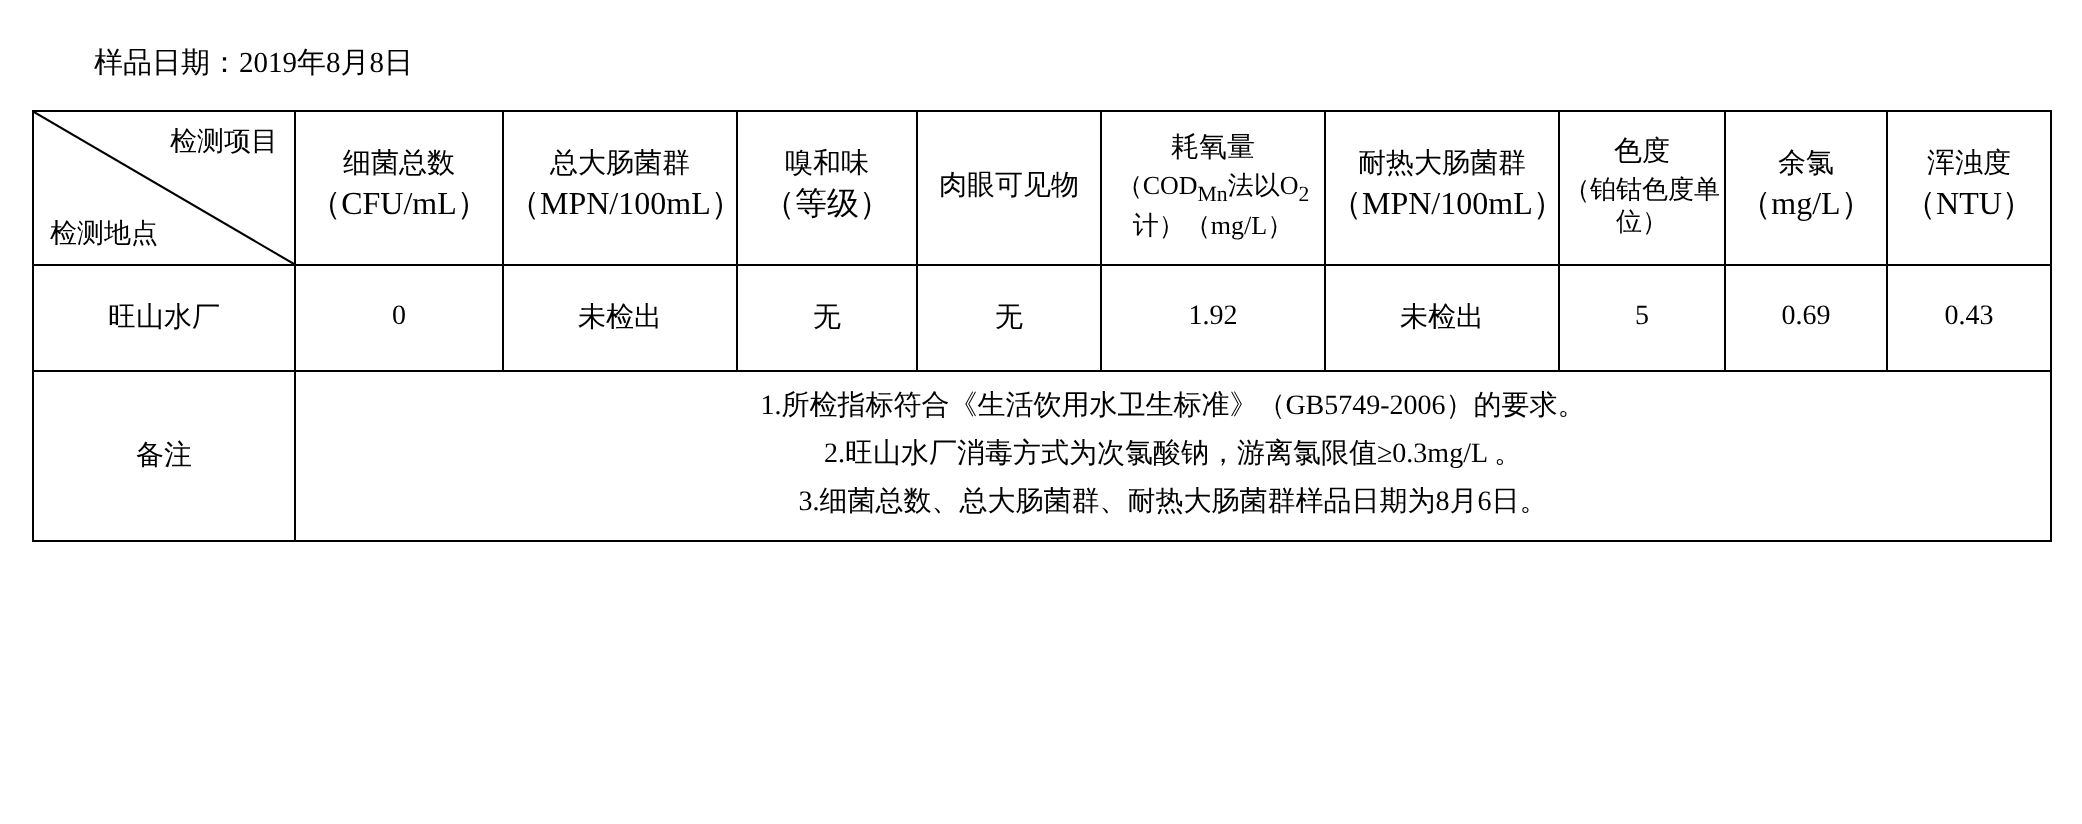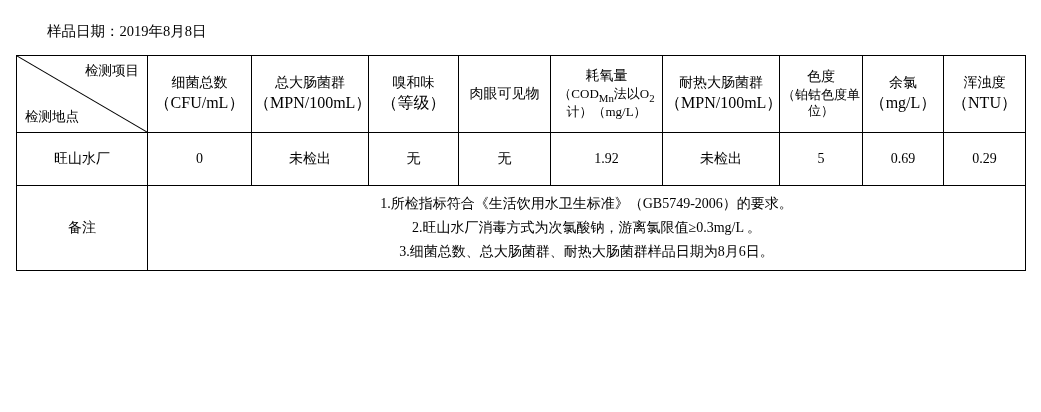--- a/index.html
+++ b/index.html
@@ -202,21 +202,21 @@
       <tr>
         <td class="row-label">旺山水厂</td>
         <td class="data-cell num">0</td>
         <td class="data-cell">未检出</td>
         <td class="data-cell">无</td>
         <td class="data-cell">无</td>
         <td class="data-cell num">1.92</td>
         <td class="data-cell">未检出</td>
         <td class="data-cell num">5</td>
         <td class="data-cell num">0.69</td>
-        <td class="data-cell num">0.29</td>
+        <td class="data-cell num">0.43</td>
       </tr>
       <tr>
         <td class="remark-label">备注</td>
         <td class="remark-body" colspan="9">
           <div>1.所检指标符合《生活饮用水卫生标准》（GB5749-2006）的要求。</div>
           <div>2.旺山水厂消毒方式为次氯酸钠，游离氯限值≥0.3mg/L 。</div>
           <div>3.细菌总数、总大肠菌群、耐热大肠菌群样品日期为8月6日。</div>
         </td>
       </tr>
     </tbody>

